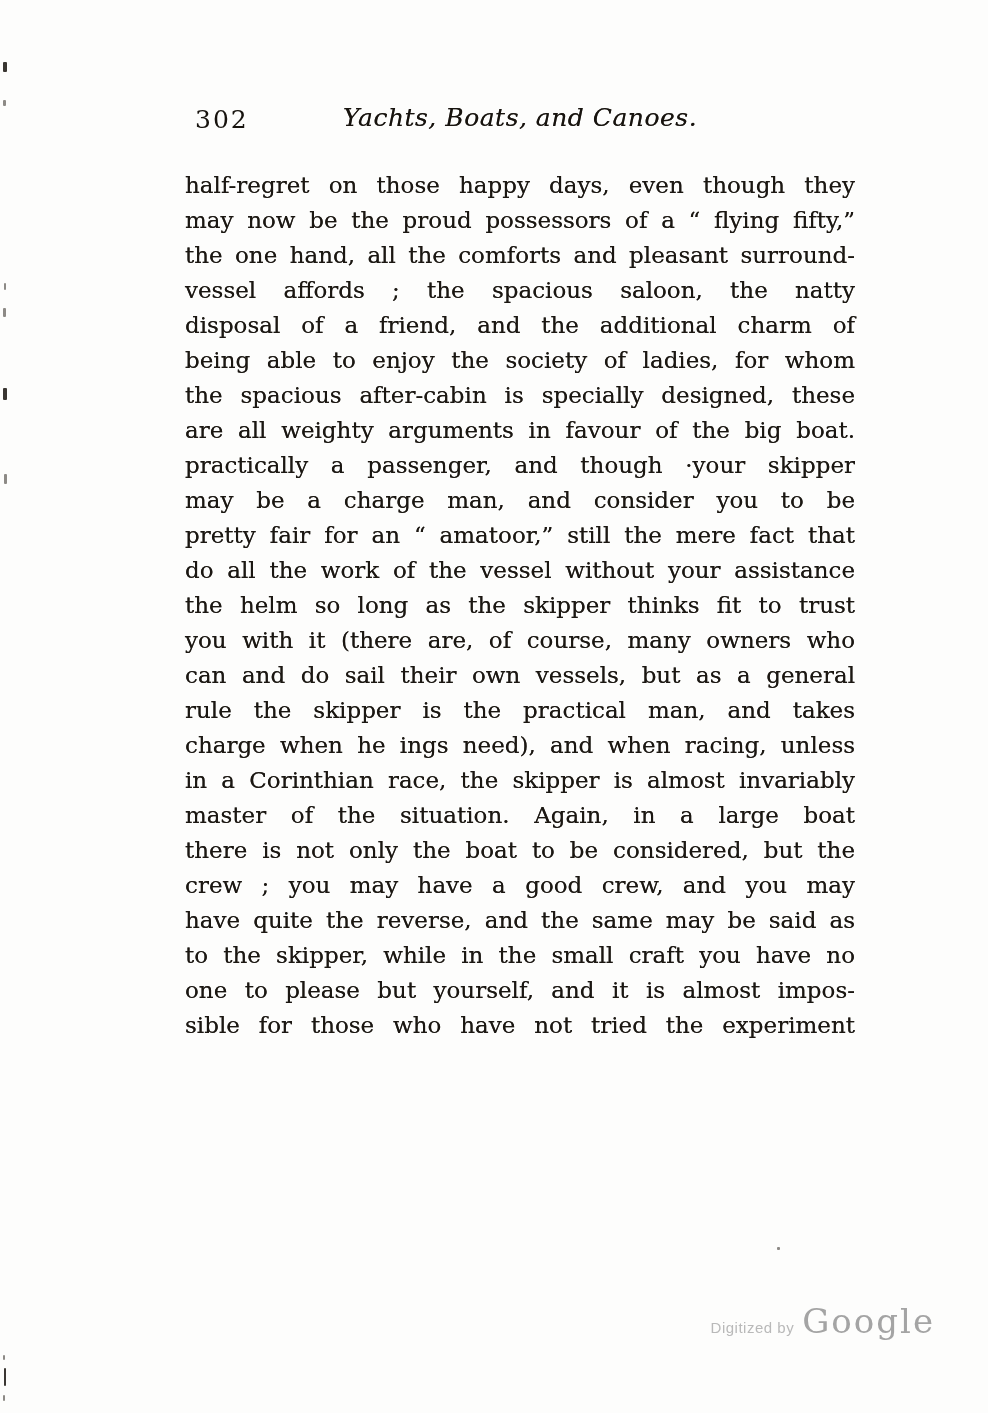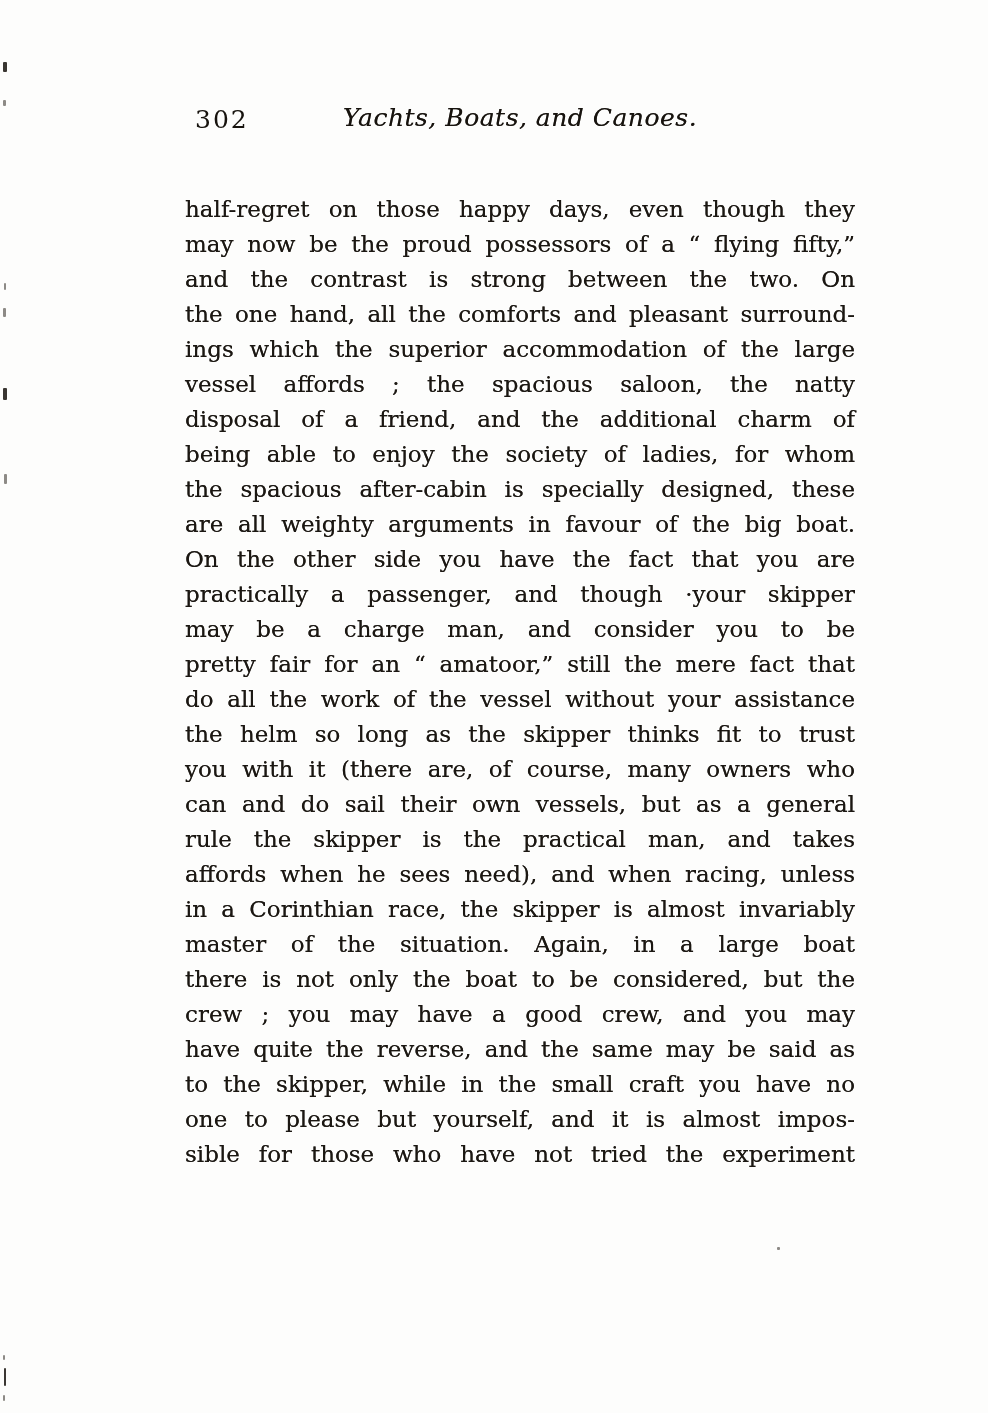--- a/index.html
+++ b/index.html
@@ -39,21 +39,20 @@
     font-size: 25px;
     letter-spacing: 0.5px;
     color: #17130e;
     text-shadow: 0 0 0.4px rgba(23,19,14,0.7);
   }
   .body-text {
     position: absolute;
     left: 185px;
     top: 168px;
     width: 670px;
-    margin-top: 24px;
   }
   .text-line {
     height: 35px;
     line-height: 35px;
     font-size: 23px;
     text-align: justify;
     text-align-last: justify;
     white-space: normal;
     overflow: visible;
     color: #1b1712;
@@ -93,38 +92,35 @@
 <div class="page">
 
   <div class="running-head">
     <span class="page-number">302</span>
     <span class="running-title">Yachts, Boats, and Canoes.</span>
   </div>
 
   <div class="body-text">
     <div class="text-line">half-regret on those happy days, even though they</div>
     <div class="text-line">may now be the proud possessors of a “ flying fifty,”</div>
-    <div class="text-line">and the contrast is strong between the two.  On</div>
     <div class="text-line">the one hand, all the comforts and pleasant surround-</div>
-    <div class="text-line">ings which the superior accommodation of the large</div>
     <div class="text-line">vessel affords ; the spacious saloon, the natty</div>
     <div class="text-line">disposal of a friend, and the additional charm of</div>
     <div class="text-line">being able to enjoy the society of ladies, for whom</div>
     <div class="text-line">the spacious after-cabin is specially designed, these</div>
     <div class="text-line">are all weighty arguments in favour of the big boat.</div>
-    <div class="text-line">On the other side you have the fact that you are</div>
     <div class="text-line">practically a passenger, and though ·your skipper</div>
     <div class="text-line">may be a charge man, and consider you to be</div>
     <div class="text-line">pretty fair for an “ amatoor,” still the mere fact that</div>
     <div class="text-line">do all the work of the vessel without your assistance</div>
     <div class="text-line">the helm so long as the skipper thinks fit to trust</div>
     <div class="text-line">you with it (there are, of course, many owners who</div>
     <div class="text-line">can and do sail their own vessels, but as a general</div>
     <div class="text-line">rule the skipper is the practical man, and takes</div>
-    <div class="text-line">affords when he sees need), and when racing, unless</div>
+    <div class="text-line">charge when he ings need), and when racing, unless</div>
     <div class="text-line">in a Corinthian race, the skipper is almost invariably</div>
     <div class="text-line">master of the situation.  Again, in a large boat</div>
     <div class="text-line">there is not only the boat to be considered, but the</div>
     <div class="text-line">crew ; you may have a good crew, and you may</div>
     <div class="text-line">have quite the reverse, and the same may be said as</div>
     <div class="text-line">to the skipper, while in the small craft you have no</div>
     <div class="text-line">one to please but yourself, and it is almost impos-</div>
     <div class="text-line">sible for those who have not tried the experiment</div>
   </div>
 
@@ -132,14 +128,18 @@
   <div class="artifact faint" style="left:3px; top:100px; width:3px; height:6px;"></div>
   <div class="artifact faint" style="left:4px; top:283px; width:2px; height:7px;"></div>
   <div class="artifact faint" style="left:3px; top:308px; width:3px; height:9px;"></div>
   <div class="artifact" style="left:3px; top:388px; width:4px; height:12px;"></div>
   <div class="artifact faint" style="left:4px; top:474px; width:3px; height:10px;"></div>
   <div class="artifact faint" style="left:3px; top:1355px; width:2px; height:5px;"></div>
   <div class="artifact" style="left:4px; top:1368px; width:2px; height:18px;"></div>
   <div class="artifact faint" style="left:3px; top:1395px; width:2px; height:6px;"></div>
   <div class="artifact faint" style="left:777px; top:1247px; width:3px; height:3px;"></div>
 
+  <div class="watermark">
+    <span class="watermark-prefix">Digitized by</span>
+    <span class="watermark-brand">Google</span>
+  </div>
 
 </div>
 
 </body></html>

